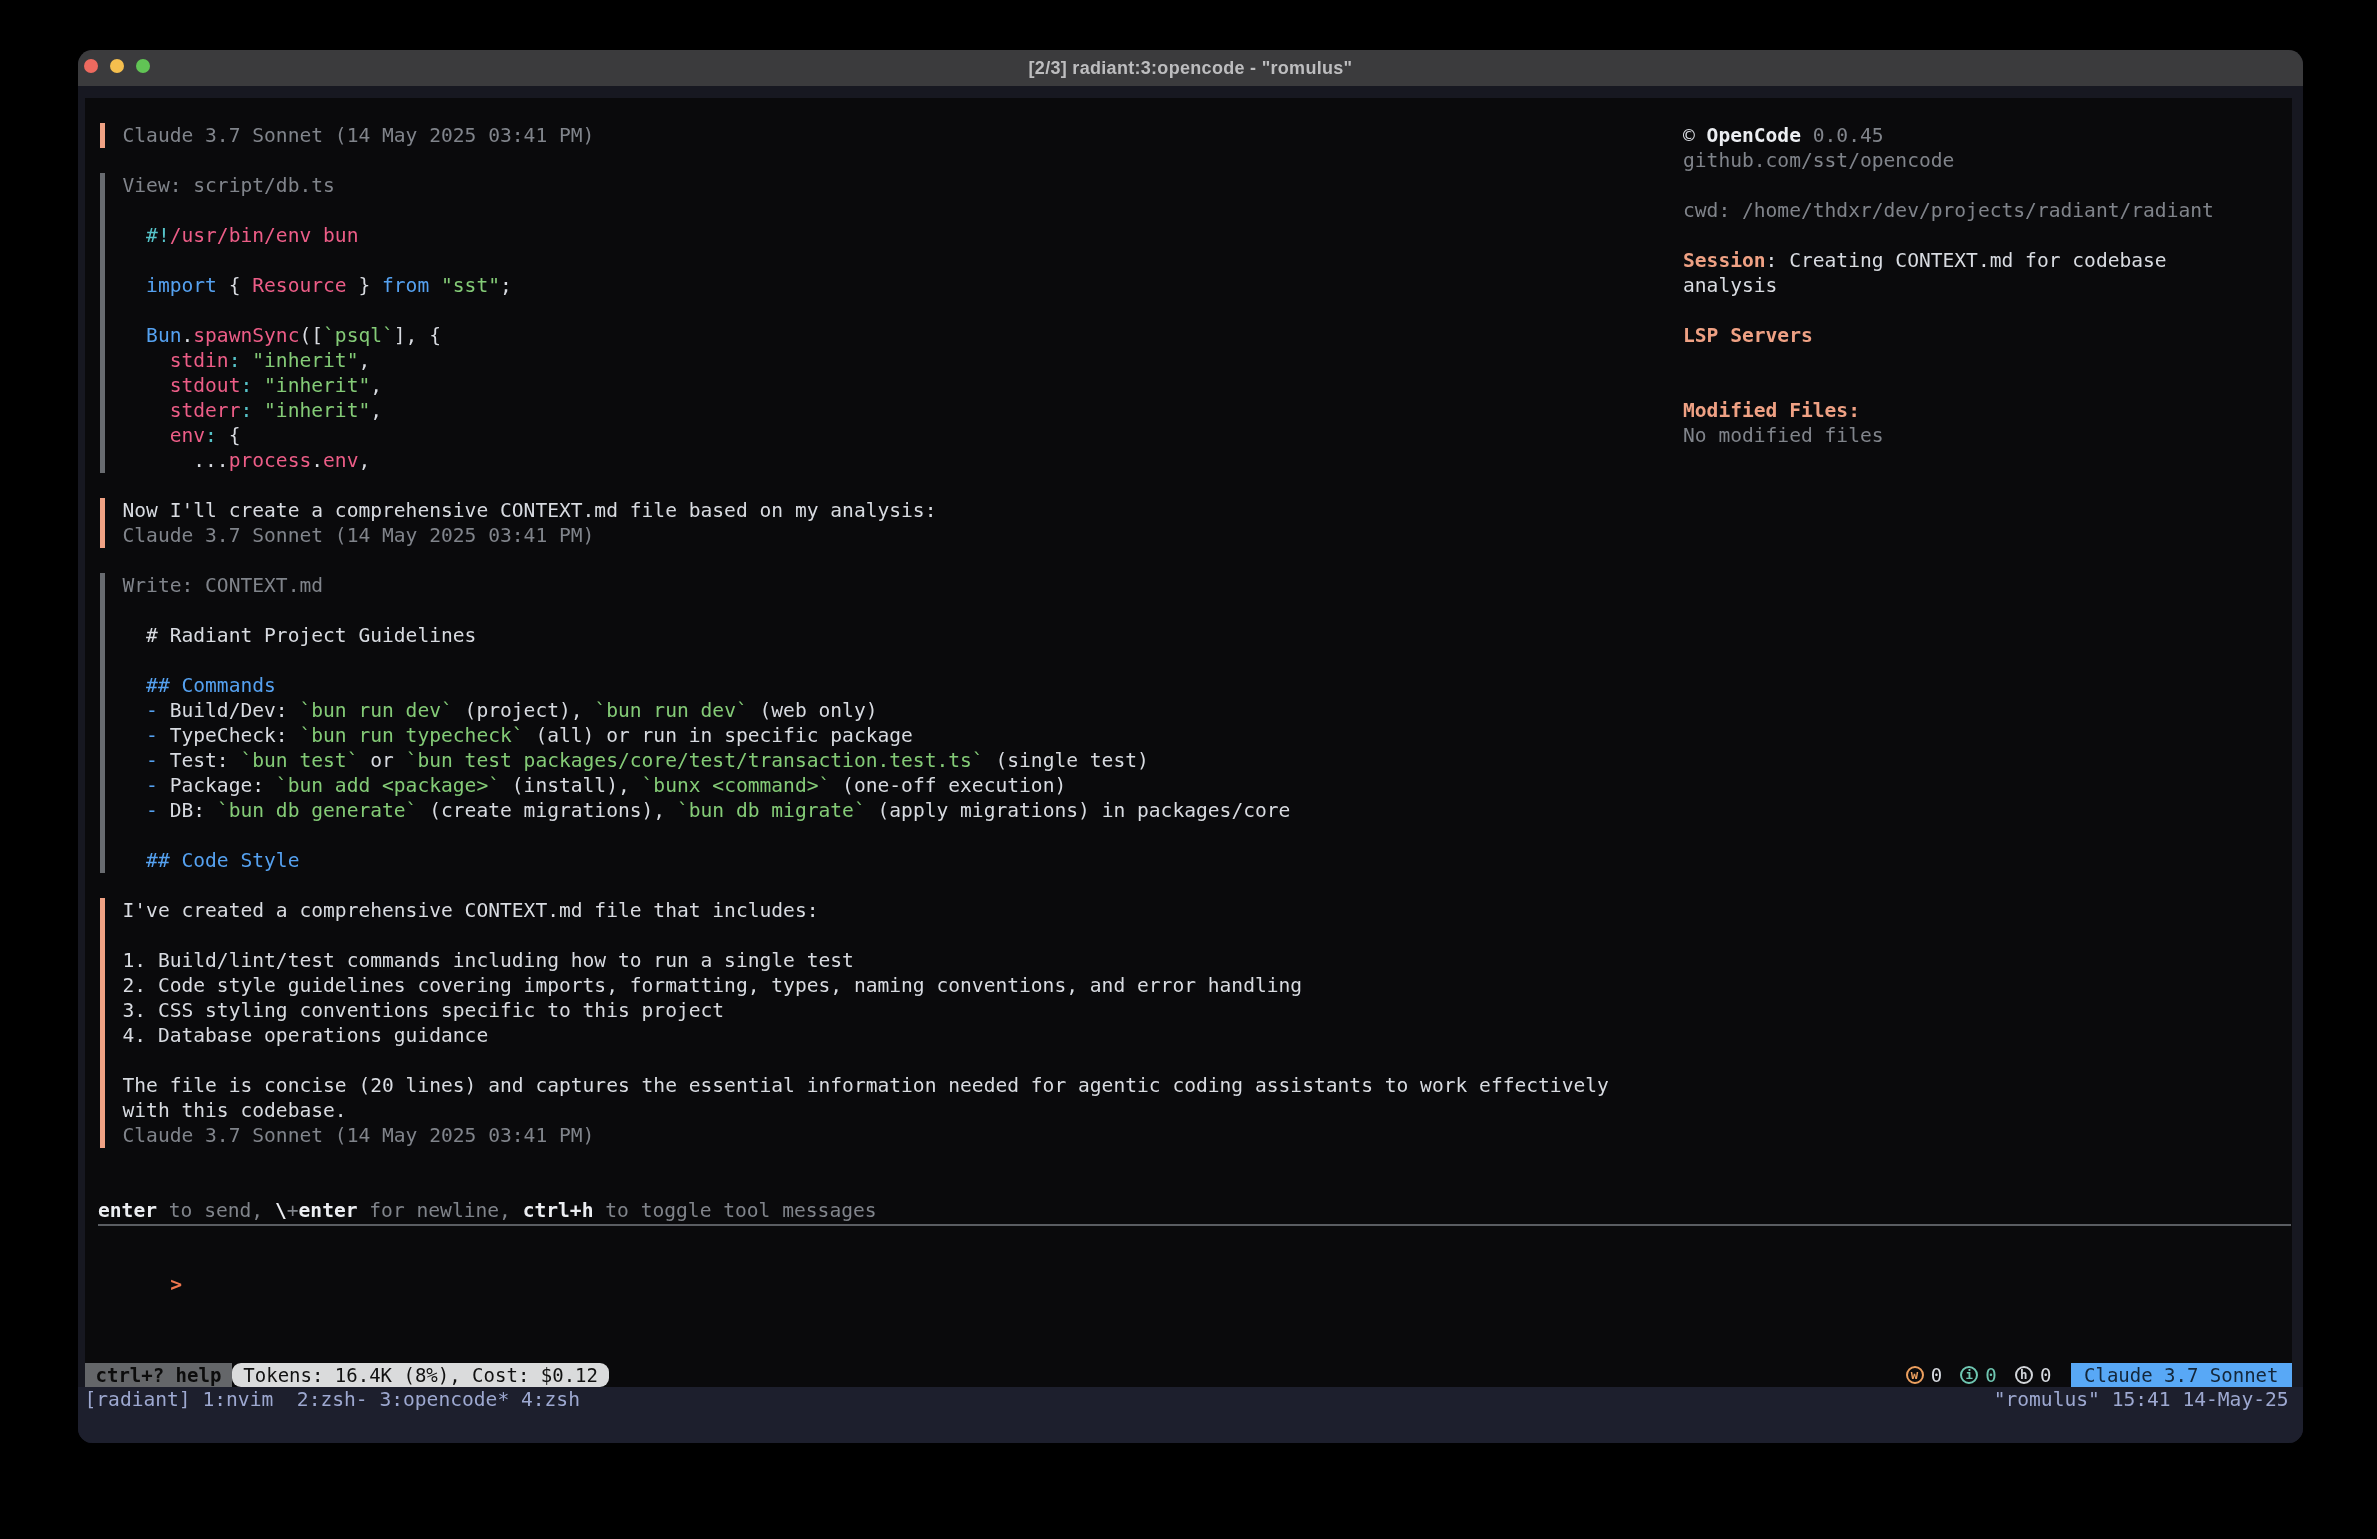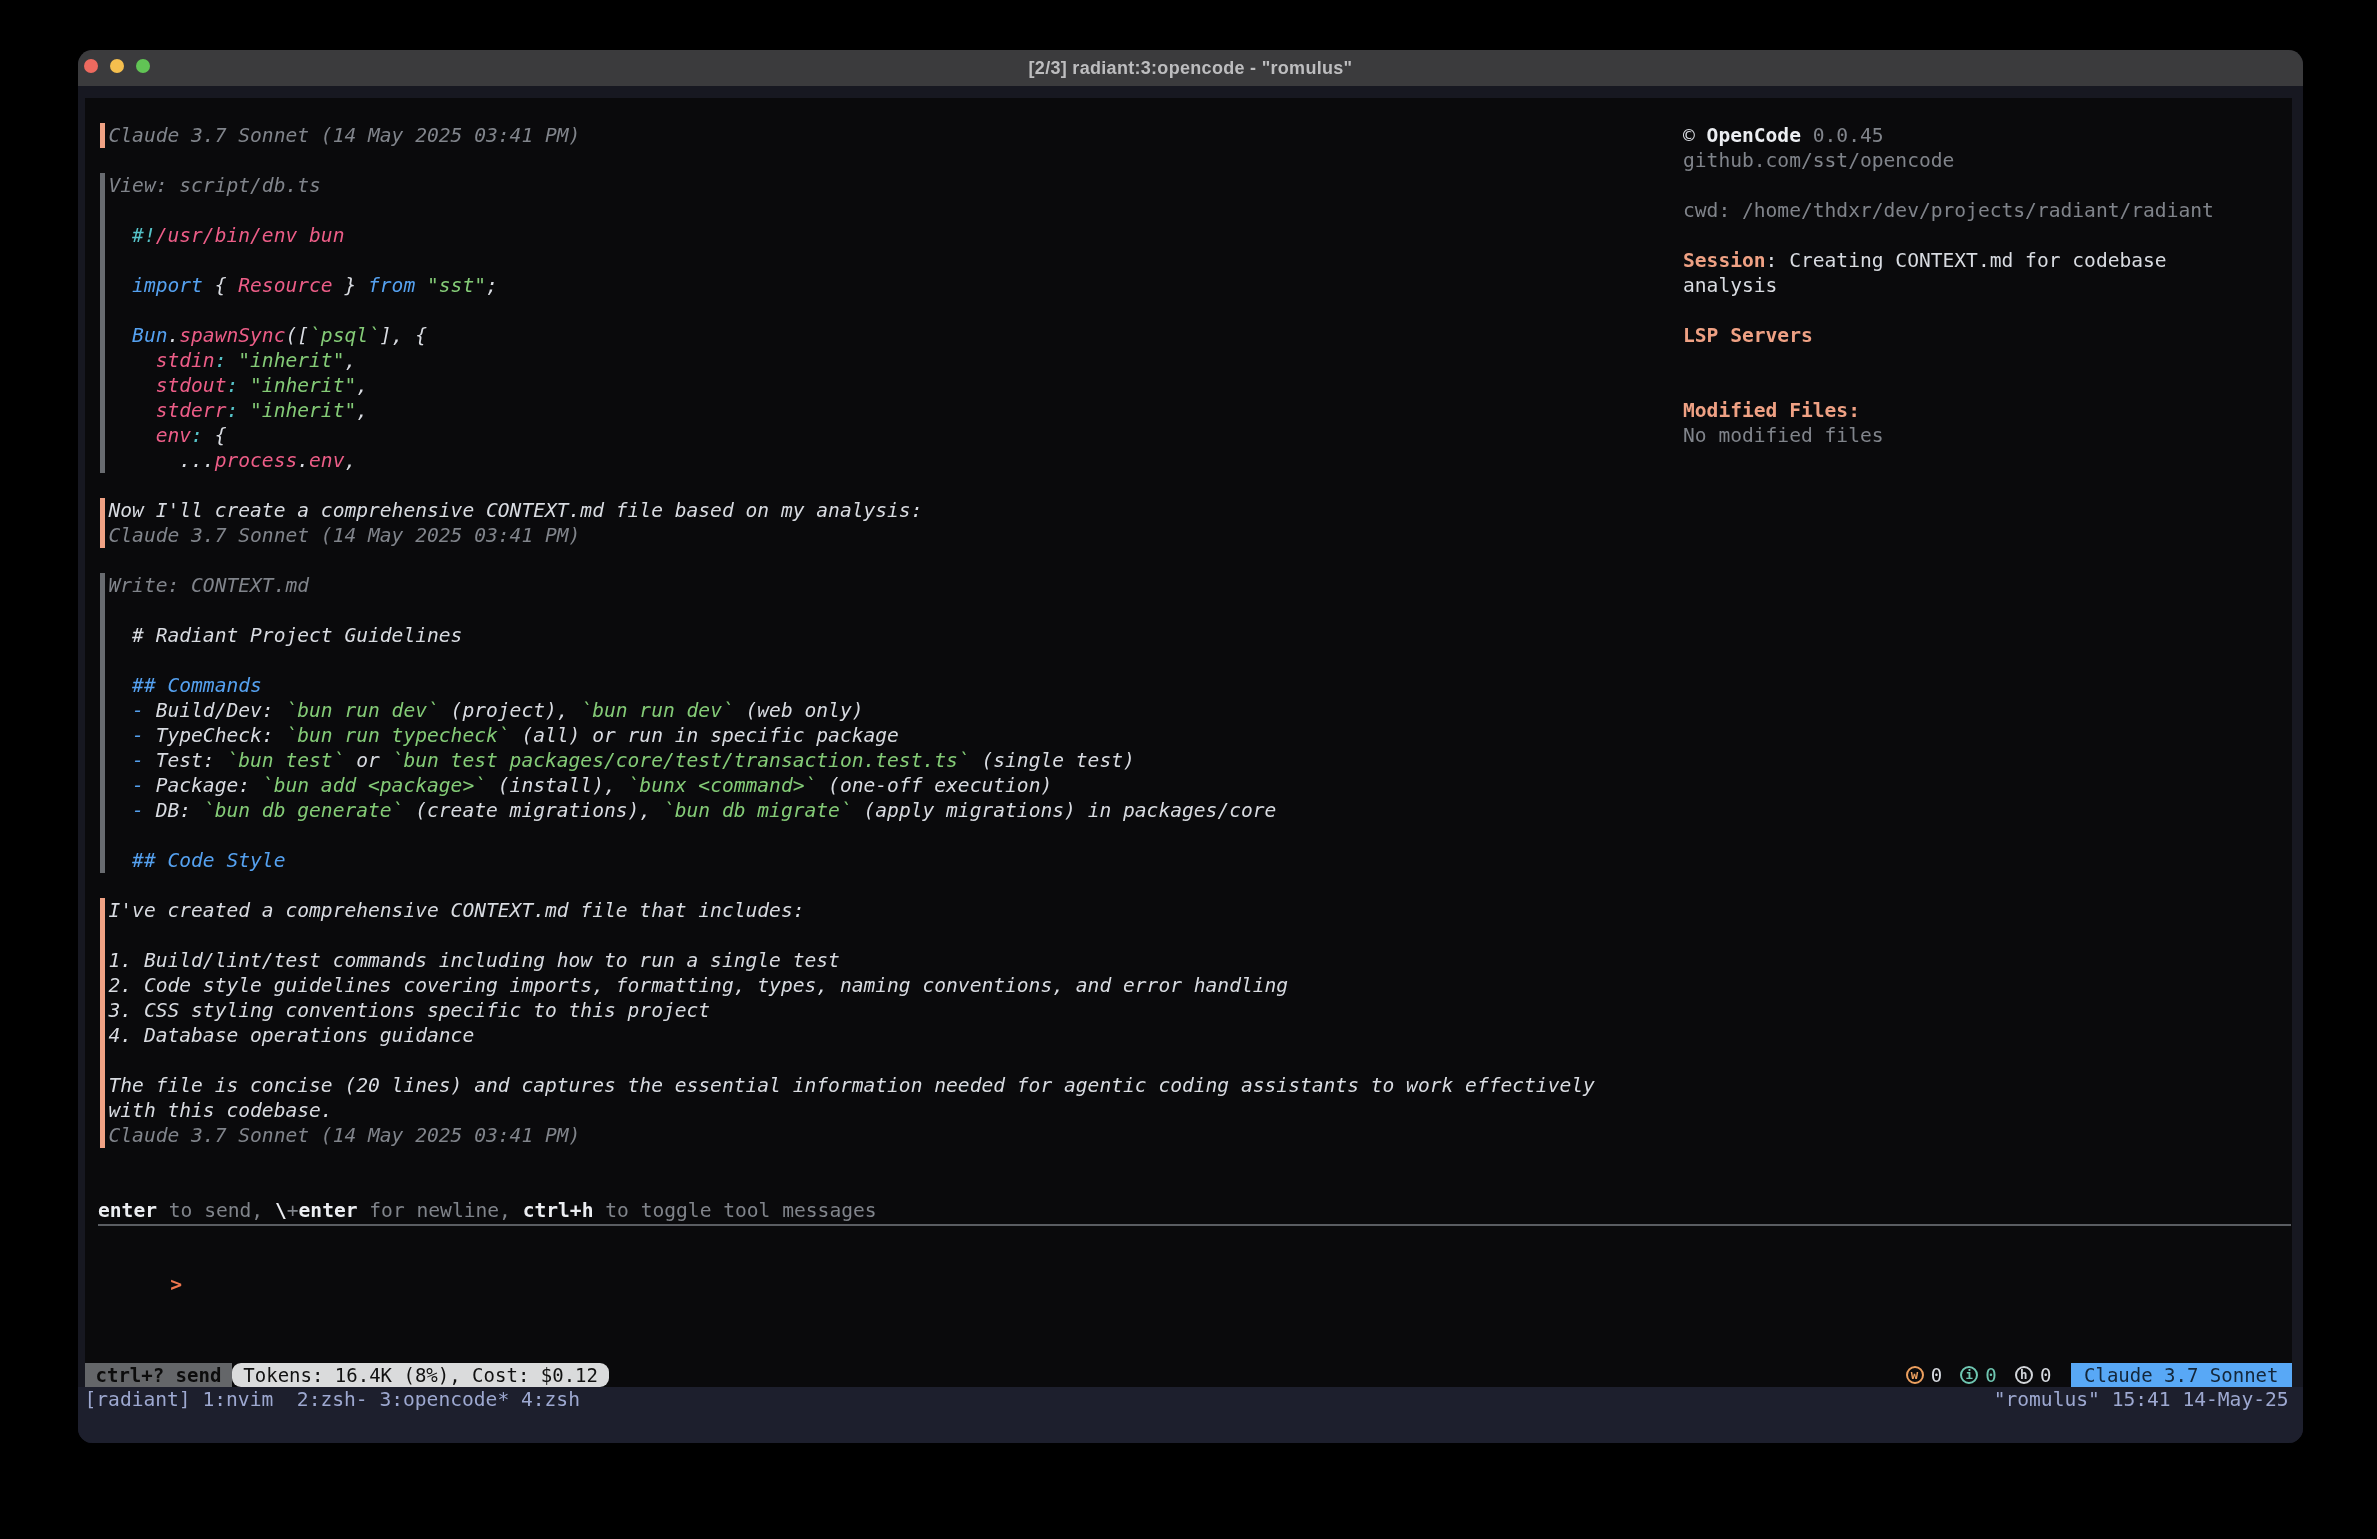--- a/index.html
+++ b/index.html
@@ -25,21 +25,21 @@
     font-family:"Liberation Sans",sans-serif;font-weight:700;font-size:18px;
     color:var(--title-fg);letter-spacing:0.3px;
   }
   .term{position:relative;height:1357px;background:var(--pad-bg);}
   .tui{
     position:absolute;left:6.5px;top:11.7px;width:2207px;height:1289px;
     background:var(--term-bg);
   }
   .row{height:25px;line-height:25px;font-size:19.6px;white-space:pre;}
   .main-col{position:absolute;left:21.5px;top:37px;}
-  .block{border-left:5.9px solid var(--border-gray);padding-left:4px;margin-bottom:25px;font-style:italic;}
+  .block{border-left:5.9px solid var(--border-gray);padding-left:18px;margin-bottom:25px;}
   .block.orange{border-color:var(--accent);}
   .sidebar{position:absolute;left:1605px;top:37px;}
   .sg-w{color:var(--fg);}
   .sg-wb{color:var(--fg-bright);font-weight:700;}
   .sg-d{color:var(--dim);}
   .sg-b{color:var(--blue);}
   .sg-p{color:var(--pink);}
   .sg-g{color:var(--green);}
   .sg-c{color:var(--cyan);}
   .sg-o{color:var(--accent);font-weight:700;}
@@ -156,21 +156,21 @@
         <div class="row"><span class="sg-wb">enter</span><span class="sg-d"> to send, </span><span class="sg-wb">\</span><span class="sg-d">+</span><span class="sg-wb">enter</span><span class="sg-d"> for newline, </span><span class="sg-wb">ctrl+h</span><span class="sg-d"> to toggle tool messages</span></div>
       </div>
 
     <div class="separator"></div>
 
     <div class="prompt-area row">
       <span>&gt;</span>
     </div>
 
     <div class="status-bar">
-      <span class="chip help">ctrl+? send</span>
+      <span class="chip help">ctrl+? help</span>
       <span class="chip tokens">Tokens: 16.4K (8%), Cost: $0.12</span>
       <span class="sb-spacer"></span>
       <span class="diags">
           <span class="diag">
             <span class="circ" style="color: rgb(237, 160, 95);">w</span>
             <span style="color: rgb(216, 219, 225);">0</span>
           </span>
           <span class="diag">
             <span class="circ" style="color: rgb(111, 199, 178);">i</span>
             <span style="color: rgb(111, 199, 178);">0</span>

